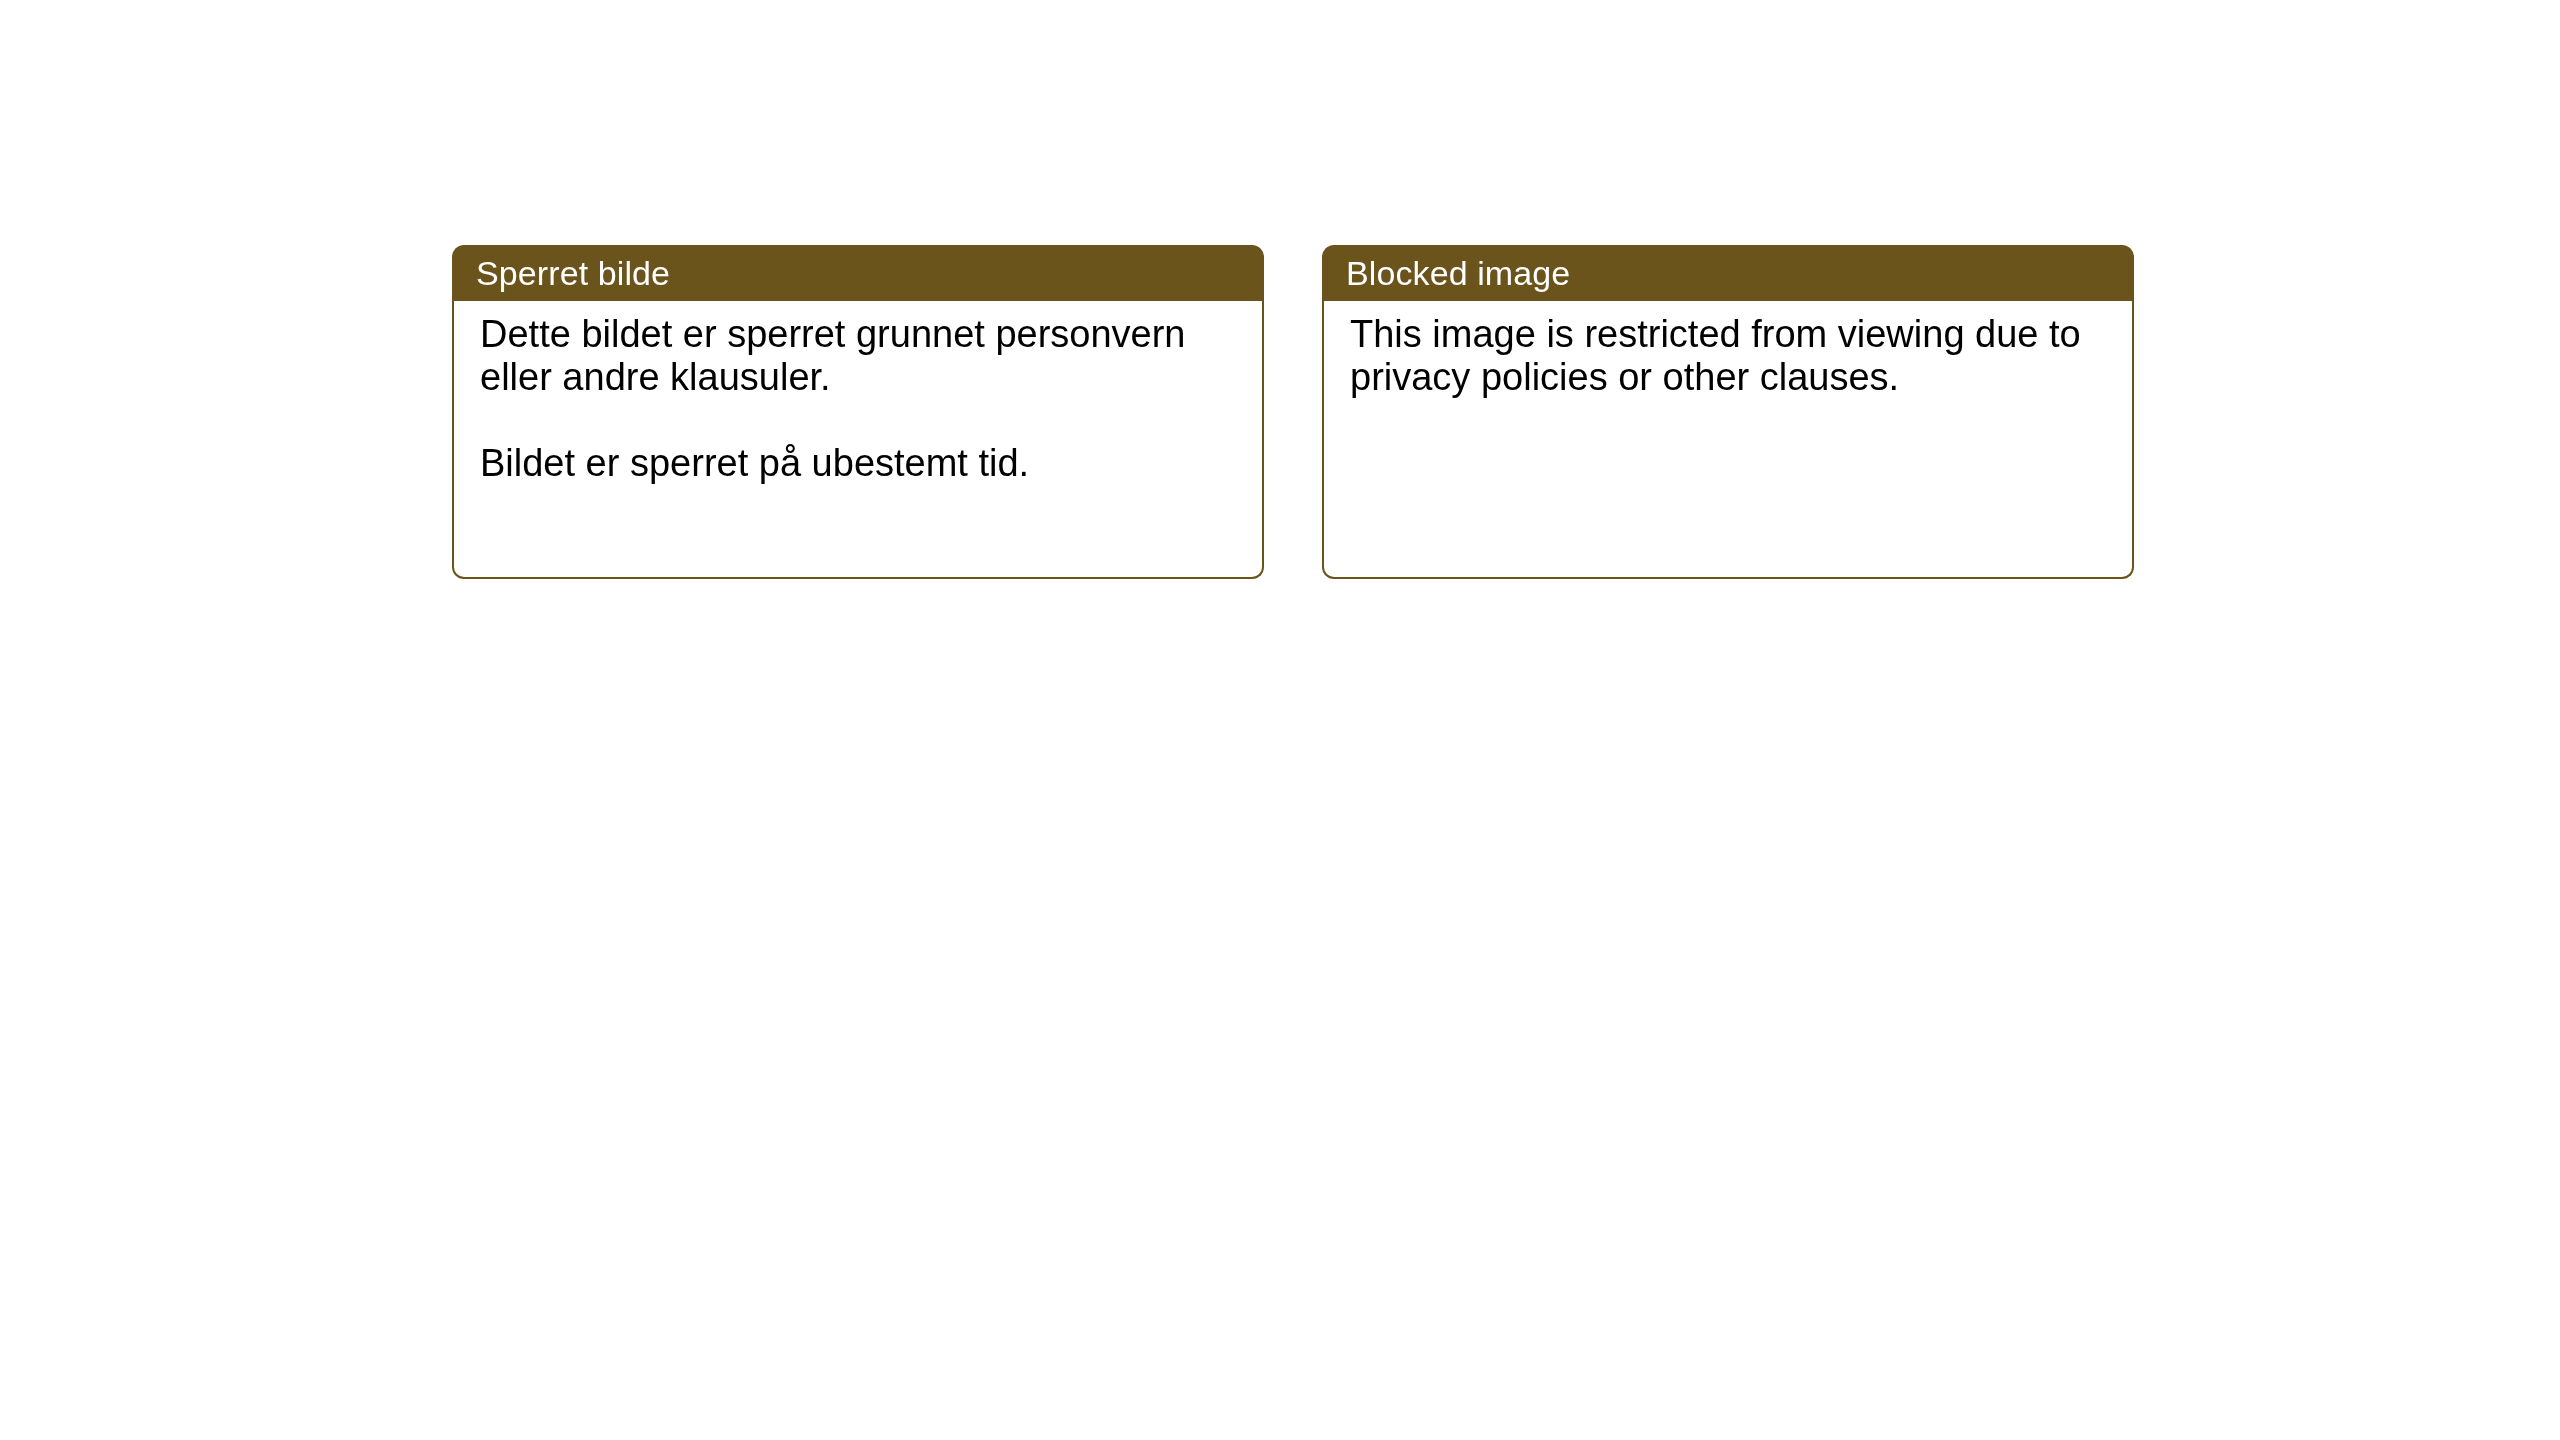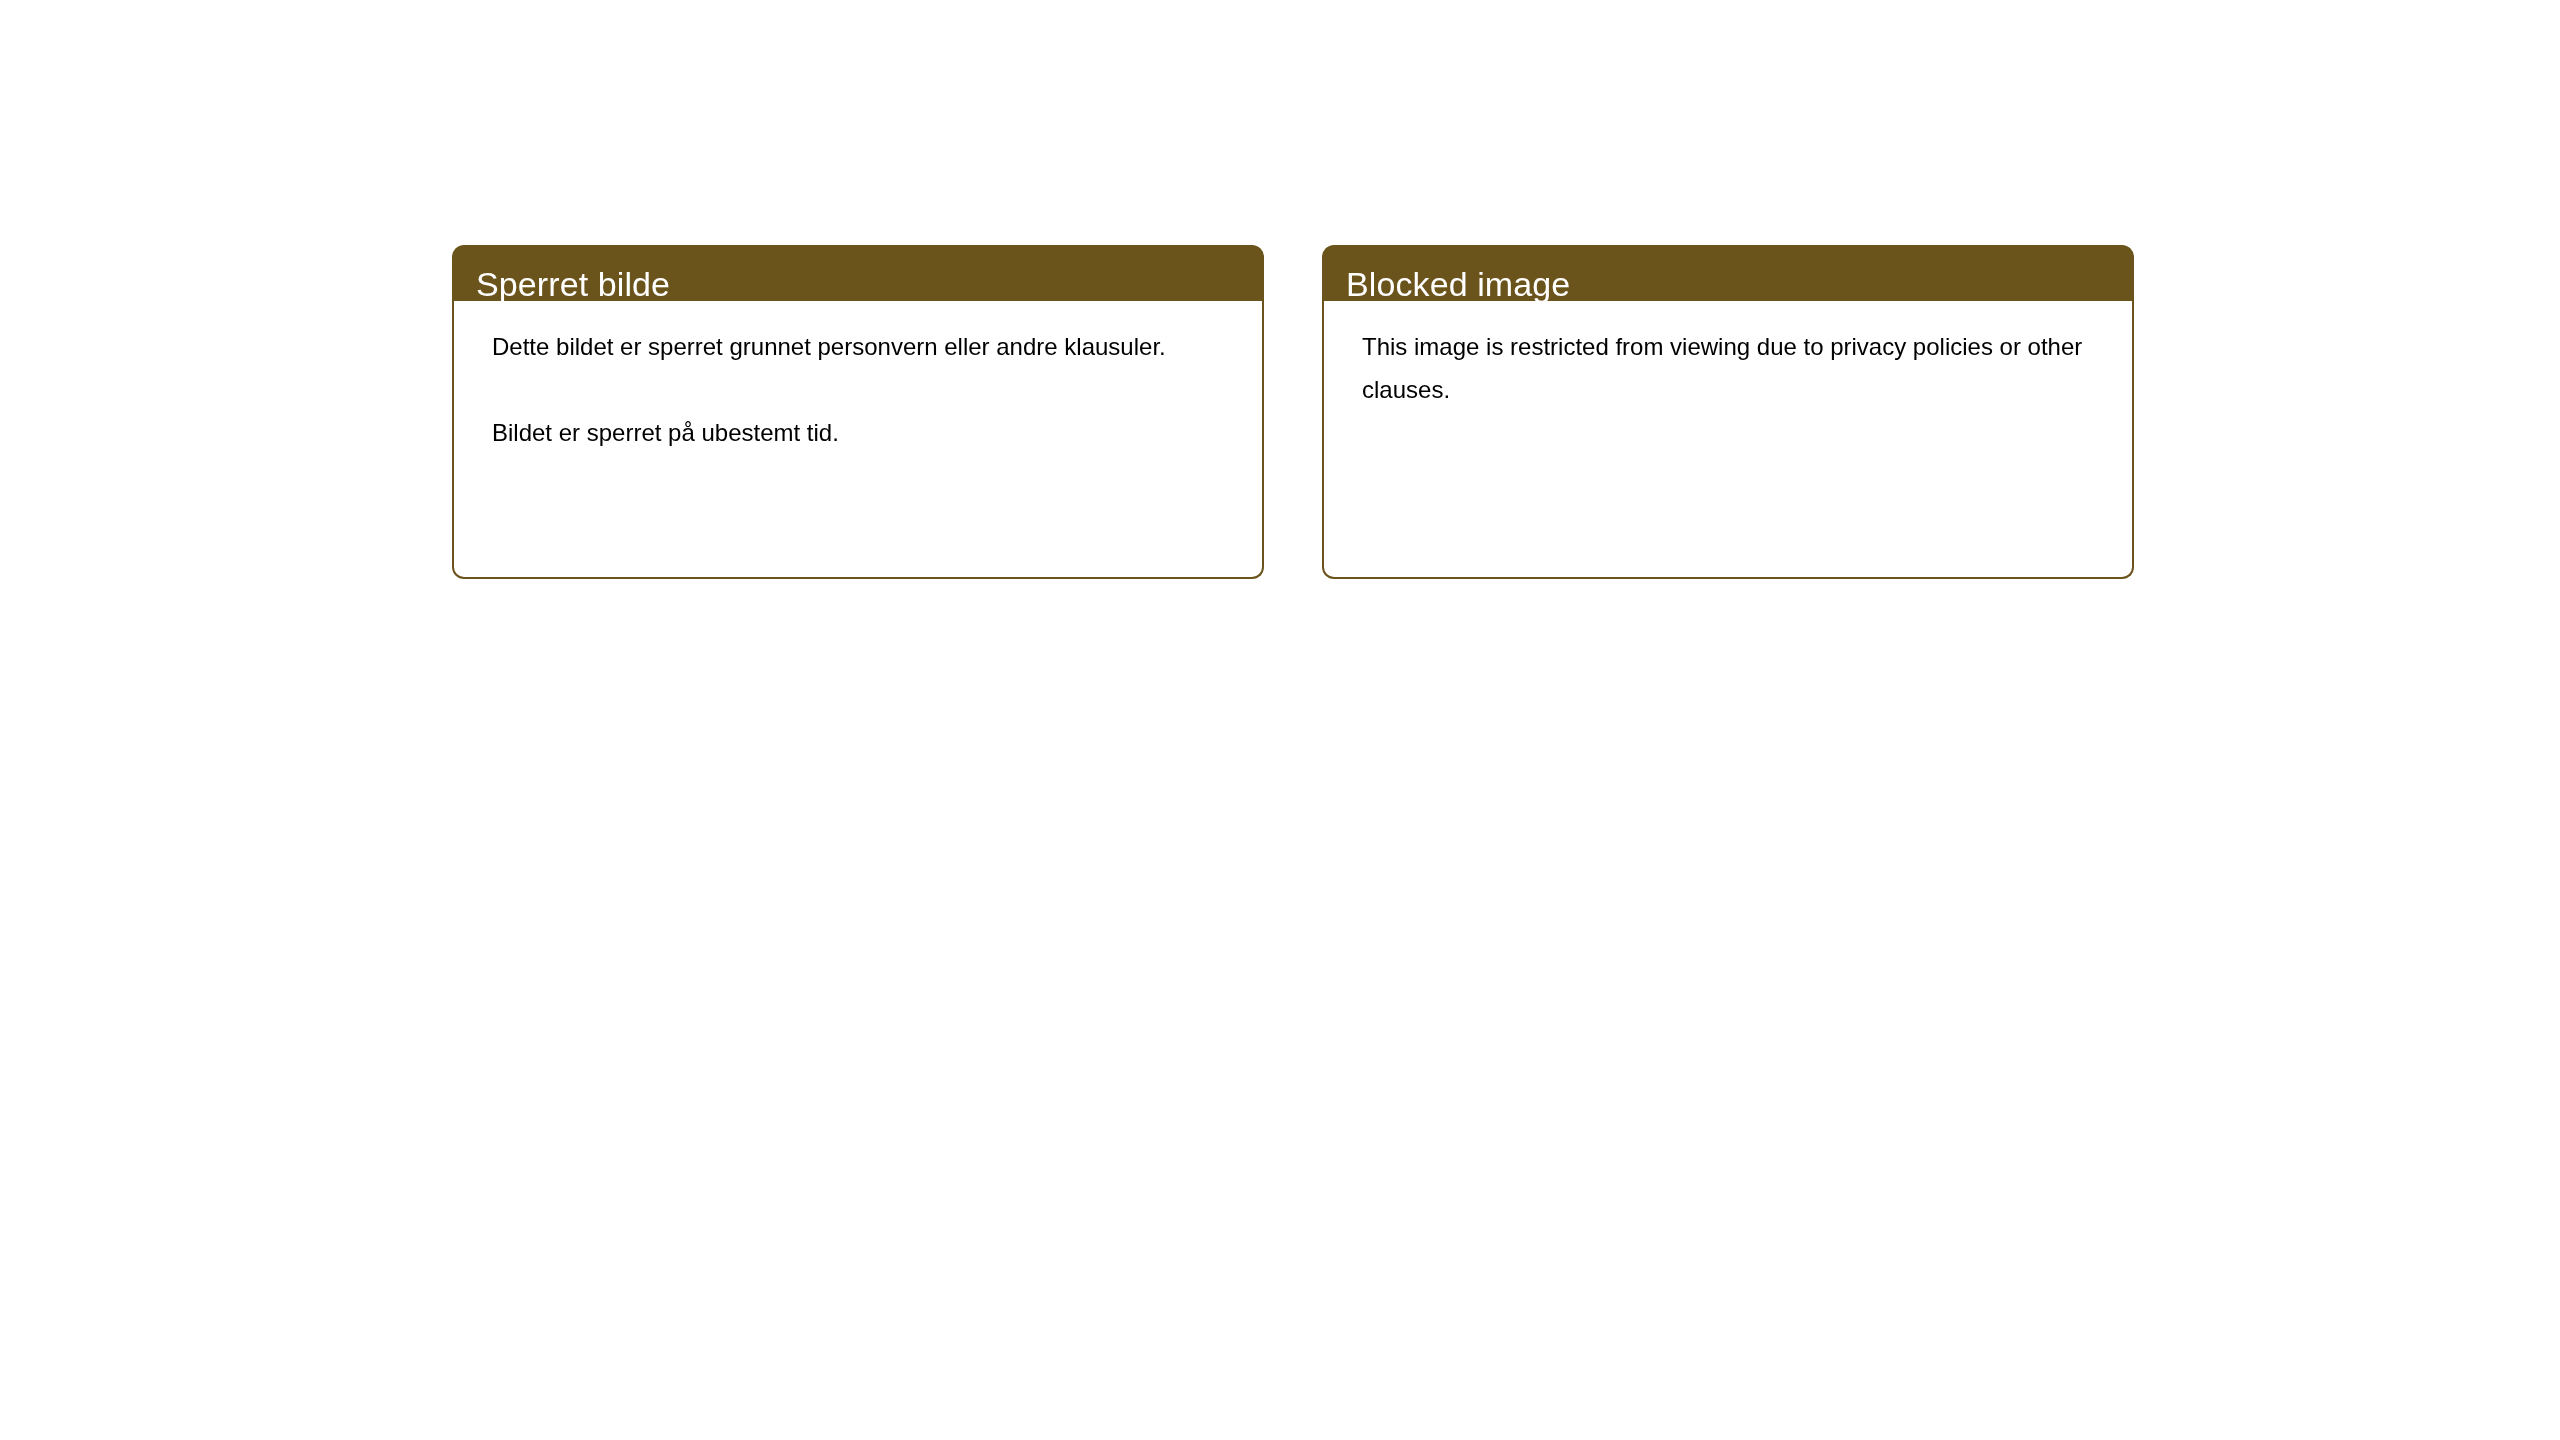--- a/index.html
+++ b/index.html
@@ -49,21 +49,21 @@
   .card-header {
     position: absolute;
     left: 0;
     top: 0;
     width: 100%;
     height: 56px;
     background: #6b541b;
     border-radius: 12px 12px 0 0;
     box-sizing: border-box;
     display: flex;
-    align-items: flex-end;
+    align-items: center;
     z-index: 2;
   }
 
   .card-title {
     color: #ffffff;
     font-size: 34px;
     line-height: 1;
     font-weight: 400;
     padding-left: 24px;
     letter-spacing: 0.1px;
@@ -80,24 +80,24 @@
     border: 2px solid #6b541b;
     border-top: none;
     border-radius: 0 0 12px 12px;
     box-sizing: border-box;
     padding: 16px 24px 20px 26px;
     z-index: 1;
   }
 
   .card-paragraph {
     color: #000000;
-    font-size: 24px;
+    font-size: 38px;
     line-height: 43px;
     font-weight: 400;
-    margin: 12px;
+    margin: 0;
     max-width: 780px;
   }
 
   .card-paragraph + .card-paragraph {
     margin-top: 43px;
   }
 </style>
 </head>
 <body>
 

